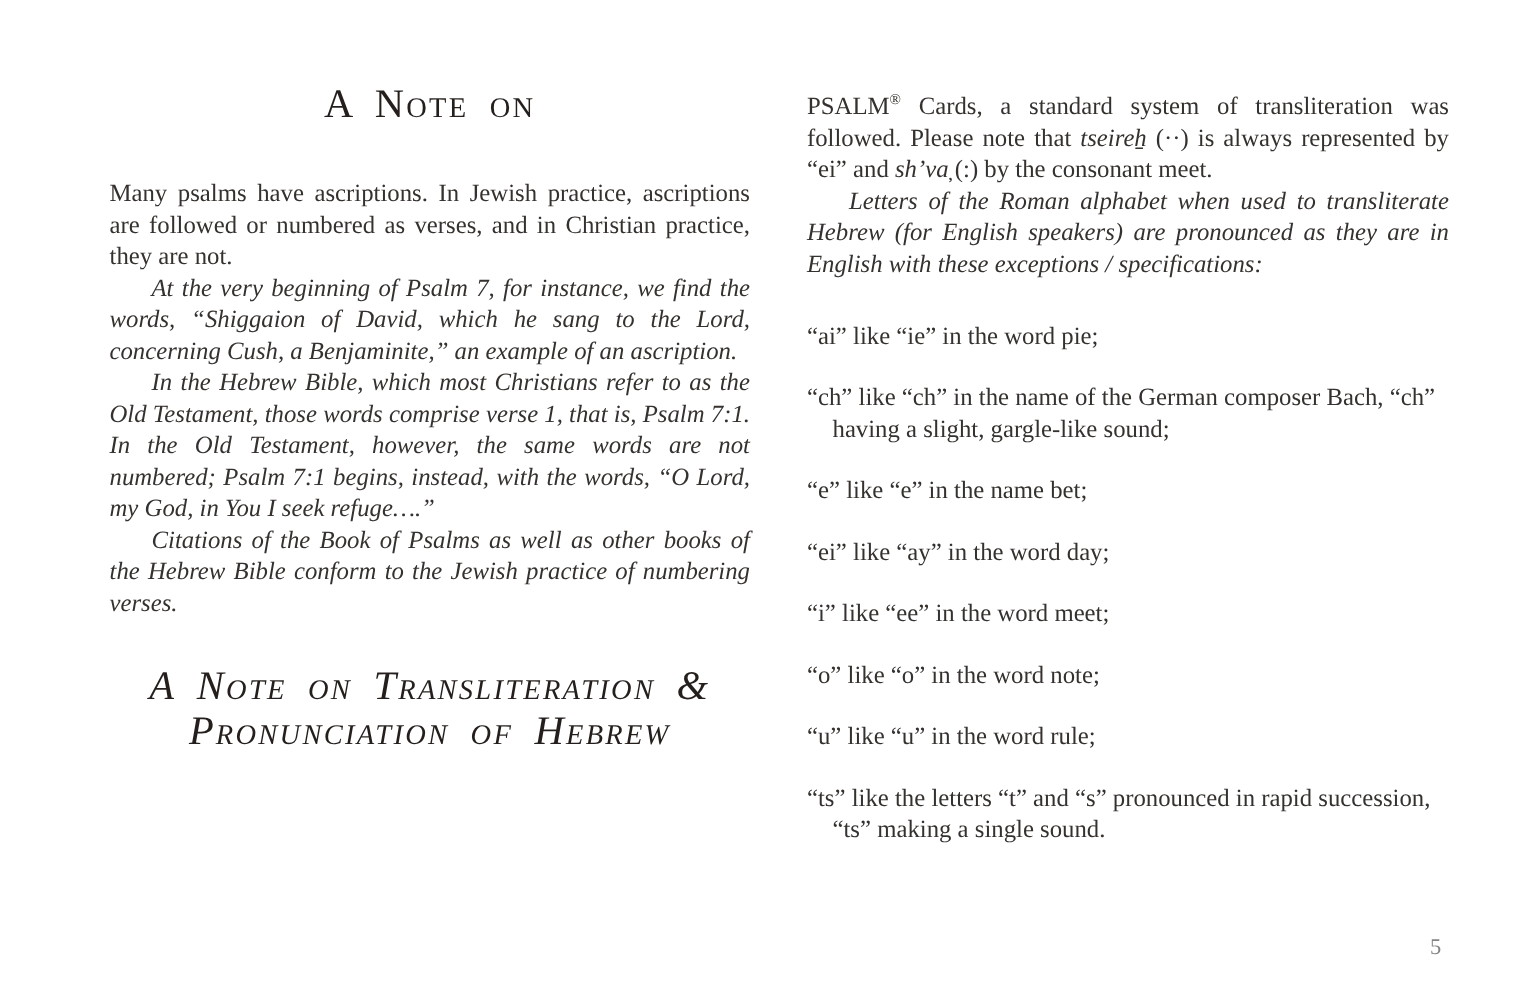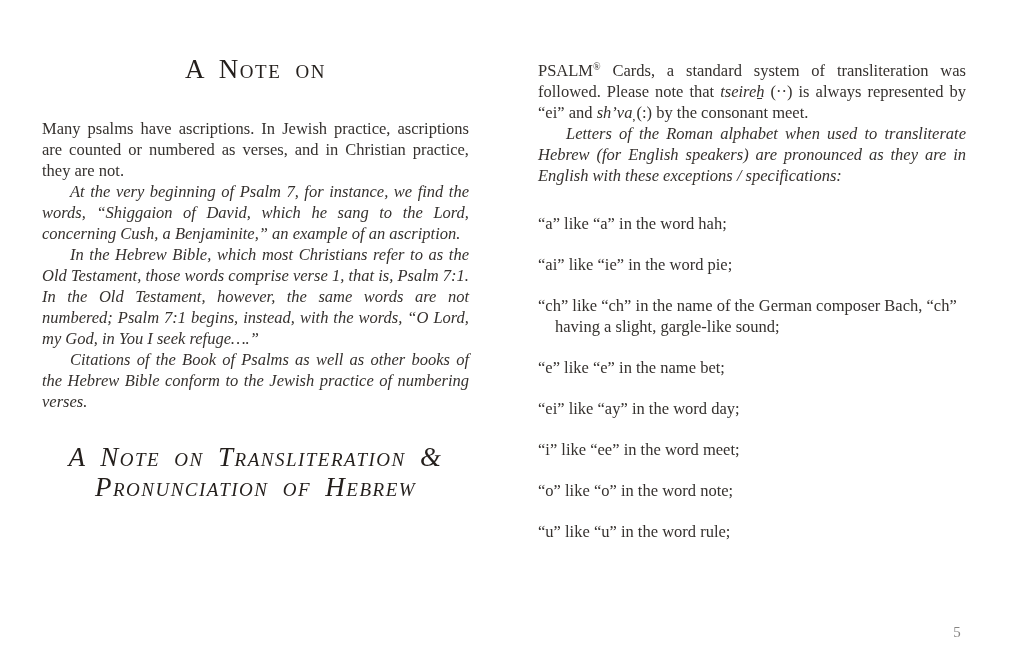--- a/index.html
+++ b/index.html
@@ -14,21 +14,21 @@
     background: #ffffff;
     font-family: "Liberation Serif", "DejaVu Serif", serif;
     color: #35312e;
     overflow: hidden;
   }
   .col {
     position: absolute;
     font-size: 16.5px;
     line-height: 21px;
   }
-  .col-left  { left: 42px;  top: 54px; width: 427px; }
+  .col-left  { left: 73px;  top: 54px; width: 427px; }
   .col-right { left: 538px; top: 60px; width: 428px; }
 
   .heading {
     font-variant: small-caps;
     font-size: 27px;
     line-height: 30px;
     letter-spacing: 1.5px;
     word-spacing: 6px;
     text-align: center;
     color: #241f1c;
@@ -79,47 +79,47 @@
 <body>
 
 <div class="page">
 
   <div class="col col-left">
 
     <h1 class="heading heading-numbering">
       <span class="hline">A Note on</span>
     </h1>
 
-    <p class="para">Many psalms have ascriptions. In Jewish practice, ascriptions are counted or numbered as verses, and in Christian practice, they are not.</p>
+    <p class="para">Many psalms have ascriptions. In Jewish practice, ascriptions are followed or numbered as verses, and in Christian practice, they are not.</p>
     <p class="para indent">At the very beginning of Psalm 7, for instance, we find the words, “Shiggaion of David, which he sang to the Lord, concerning Cush, a Benjaminite,” an example of an ascription.</p>
     <p class="para indent">In the Hebrew Bible, which most Christians refer to as the Old Testament, those words comprise verse 1, that is, Psalm 7:1. In the Old Testament, however, the same words are not numbered; Psalm 7:1 begins, instead, with the words, “O Lord, my God, in You I seek refuge….”</p>
     <p class="para indent">Citations of the Book of Psalms as well as other books of the Hebrew Bible conform to the Jewish practice of numbering verses.</p>
 
     <h1 class="heading heading-transliteration">
       <span class="hline">A Note on Transliteration &amp;</span>
       <span class="hline">Pronunciation of Hebrew</span>
     </h1>
 
   </div>
 
   <div class="col col-right">
 
     <p class="para">
       <span>PSALM</span><span class="reg-mark">®</span><span> Cards, a standard system of transliteration was followed. Please note that </span><span class="hebrew-term">tseireẖ</span><span> (··) is always represented by “ei” and </span><span class="hebrew-term">sh’va̦</span><span> (:) by the consonant meet.</span>
     </p>
 
     <p class="para indent">Letters of the Roman alphabet when used to transliterate Hebrew (for English speakers) are pronounced as they are in English with these exceptions / specifications:</p>
 
     <ul class="pron-list">
-      <li class="pron-item">“a” like “a” in the word hah;</li>
       <li class="pron-item">“ai” like “ie” in the word pie;</li>
       <li class="pron-item">“ch” like “ch” in the name of the German composer Bach, “ch” having a slight, gargle-like sound;</li>
       <li class="pron-item">“e” like “e” in the name bet;</li>
       <li class="pron-item">“ei” like “ay” in the word day;</li>
       <li class="pron-item">“i” like “ee” in the word meet;</li>
       <li class="pron-item">“o” like “o” in the word note;</li>
       <li class="pron-item">“u” like “u” in the word rule;</li>
+      <li class="pron-item">“ts” like the letters “t” and “s” pronounced in rapid succession, “ts” making a single sound.</li>
     </ul>
   </div>
 
   <div class="page-number">5</div>
 
 </div>
 
 </body></html>

